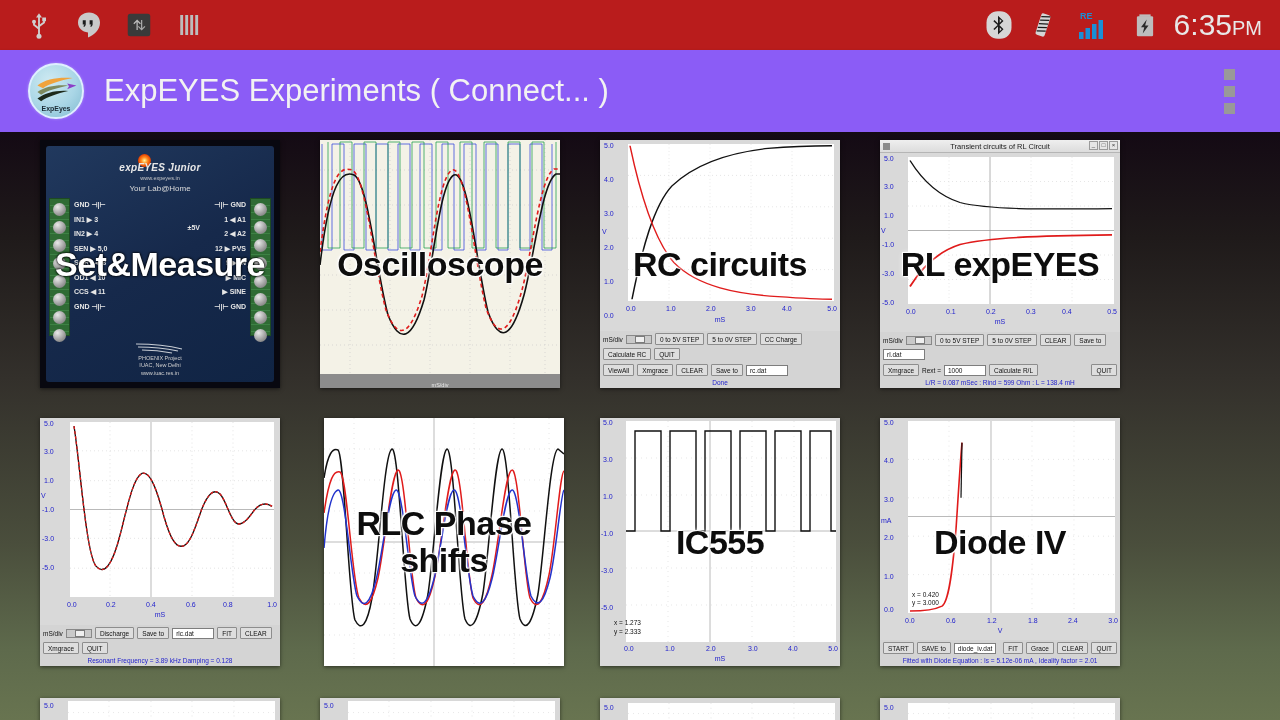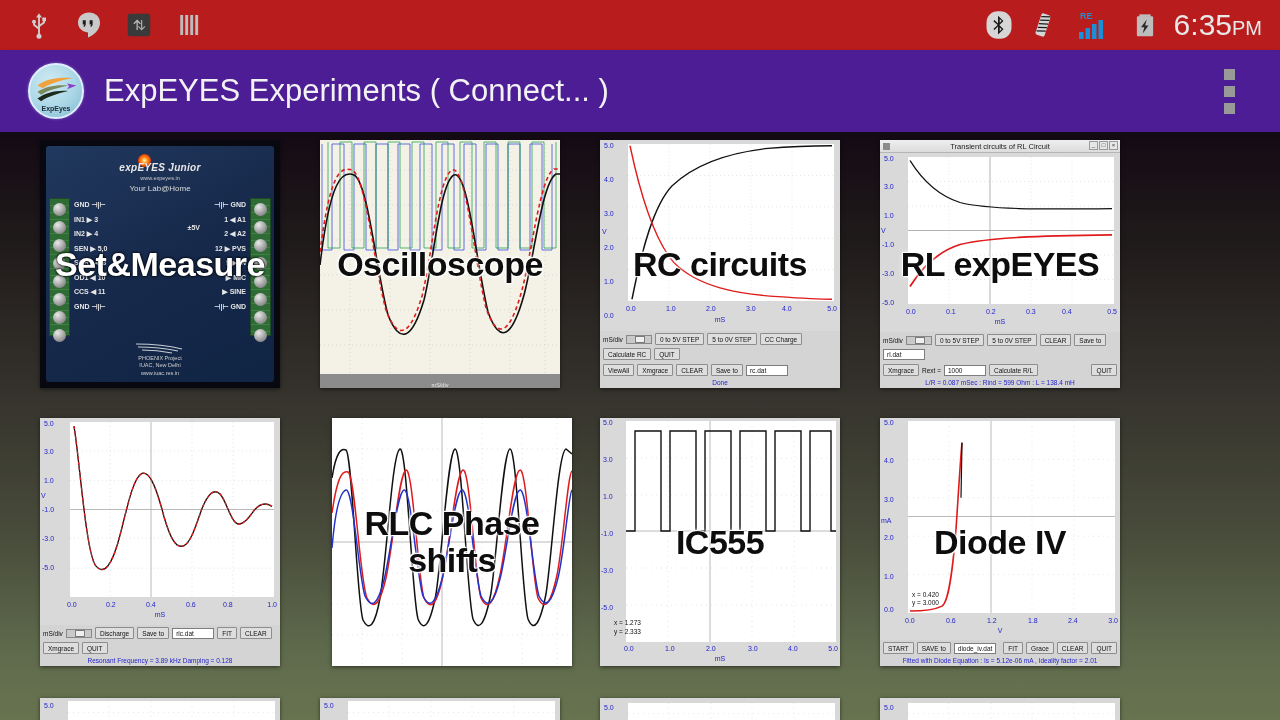--- a/index.html
+++ b/index.html
@@ -17,21 +17,21 @@
   }
   #status-left { display:flex; align-items:center; gap:20px; padding-left:24px; }
   #status-right { margin-left:auto; display:flex; align-items:center; gap:14px; padding-right:18px; }
   .sicon { width:30px; height:30px; display:block; }
   #clock { color:#e8e8e8; font-size:30px; letter-spacing:0px; display:flex; align-items:baseline; }
   #clock .ampm { font-size:20px; }
 
   
   #appbar {
     position:absolute; top:50px; left:0; width:1280px; height:82px;
-    background:#4c1d95; display:flex; align-items:center;
+    background:#8b5cf6; display:flex; align-items:center;
     box-shadow:0 2px 3px rgba(0,0,0,.6);
   }
   #applogo {
     width:56px; height:56px; margin-left:28px; border-radius:50%;
     background:radial-gradient(circle at 38% 32%, #cfeaf2 0%, #a9d6e6 55%, #7fb9cf 100%);
     border:2px solid #dfefff; position:relative; flex:none;
     box-shadow:0 0 3px rgba(255,255,255,.35);
   }
   #applogo svg { position:absolute; inset:0; }
   #apptitle {
@@ -513,21 +513,21 @@
               <span class="btn">FIT</span>
               <span class="btn">CLEAR</span>
               <span class="btn">Xmgrace</span>
               <span class="btn">QUIT</span>
             </div>
             <div class="statusline">Resonant Frequency =  3.89 kHz Damping = 0.128</div>
           </div>
         </div>
       </div>
 
-      <div class="tile" style="left:332px;padding-left:16px;">
+      <div class="tile" style="left:324px;padding-left:16px;">
         <div class="thumb">
           <div style="position:absolute;inset:0;background:#fff;">
             <svg viewBox="0 0 240 248" width="240" height="248" preserveAspectRatio="none">
               <g stroke="#d6d6d6" stroke-dasharray="1,4" stroke-width=".6">
                 <line x1="0" y1="31" x2="240" y2="31"></line>
                   <line x1="0" y1="62" x2="240" y2="62"></line>
                 <line x1="0" y1="93" x2="240" y2="93"></line>
                   <line x1="0" y1="155" x2="240" y2="155"></line>
                 <line x1="0" y1="186" x2="240" y2="186"></line>
                   <line x1="0" y1="217" x2="240" y2="217"></line>

